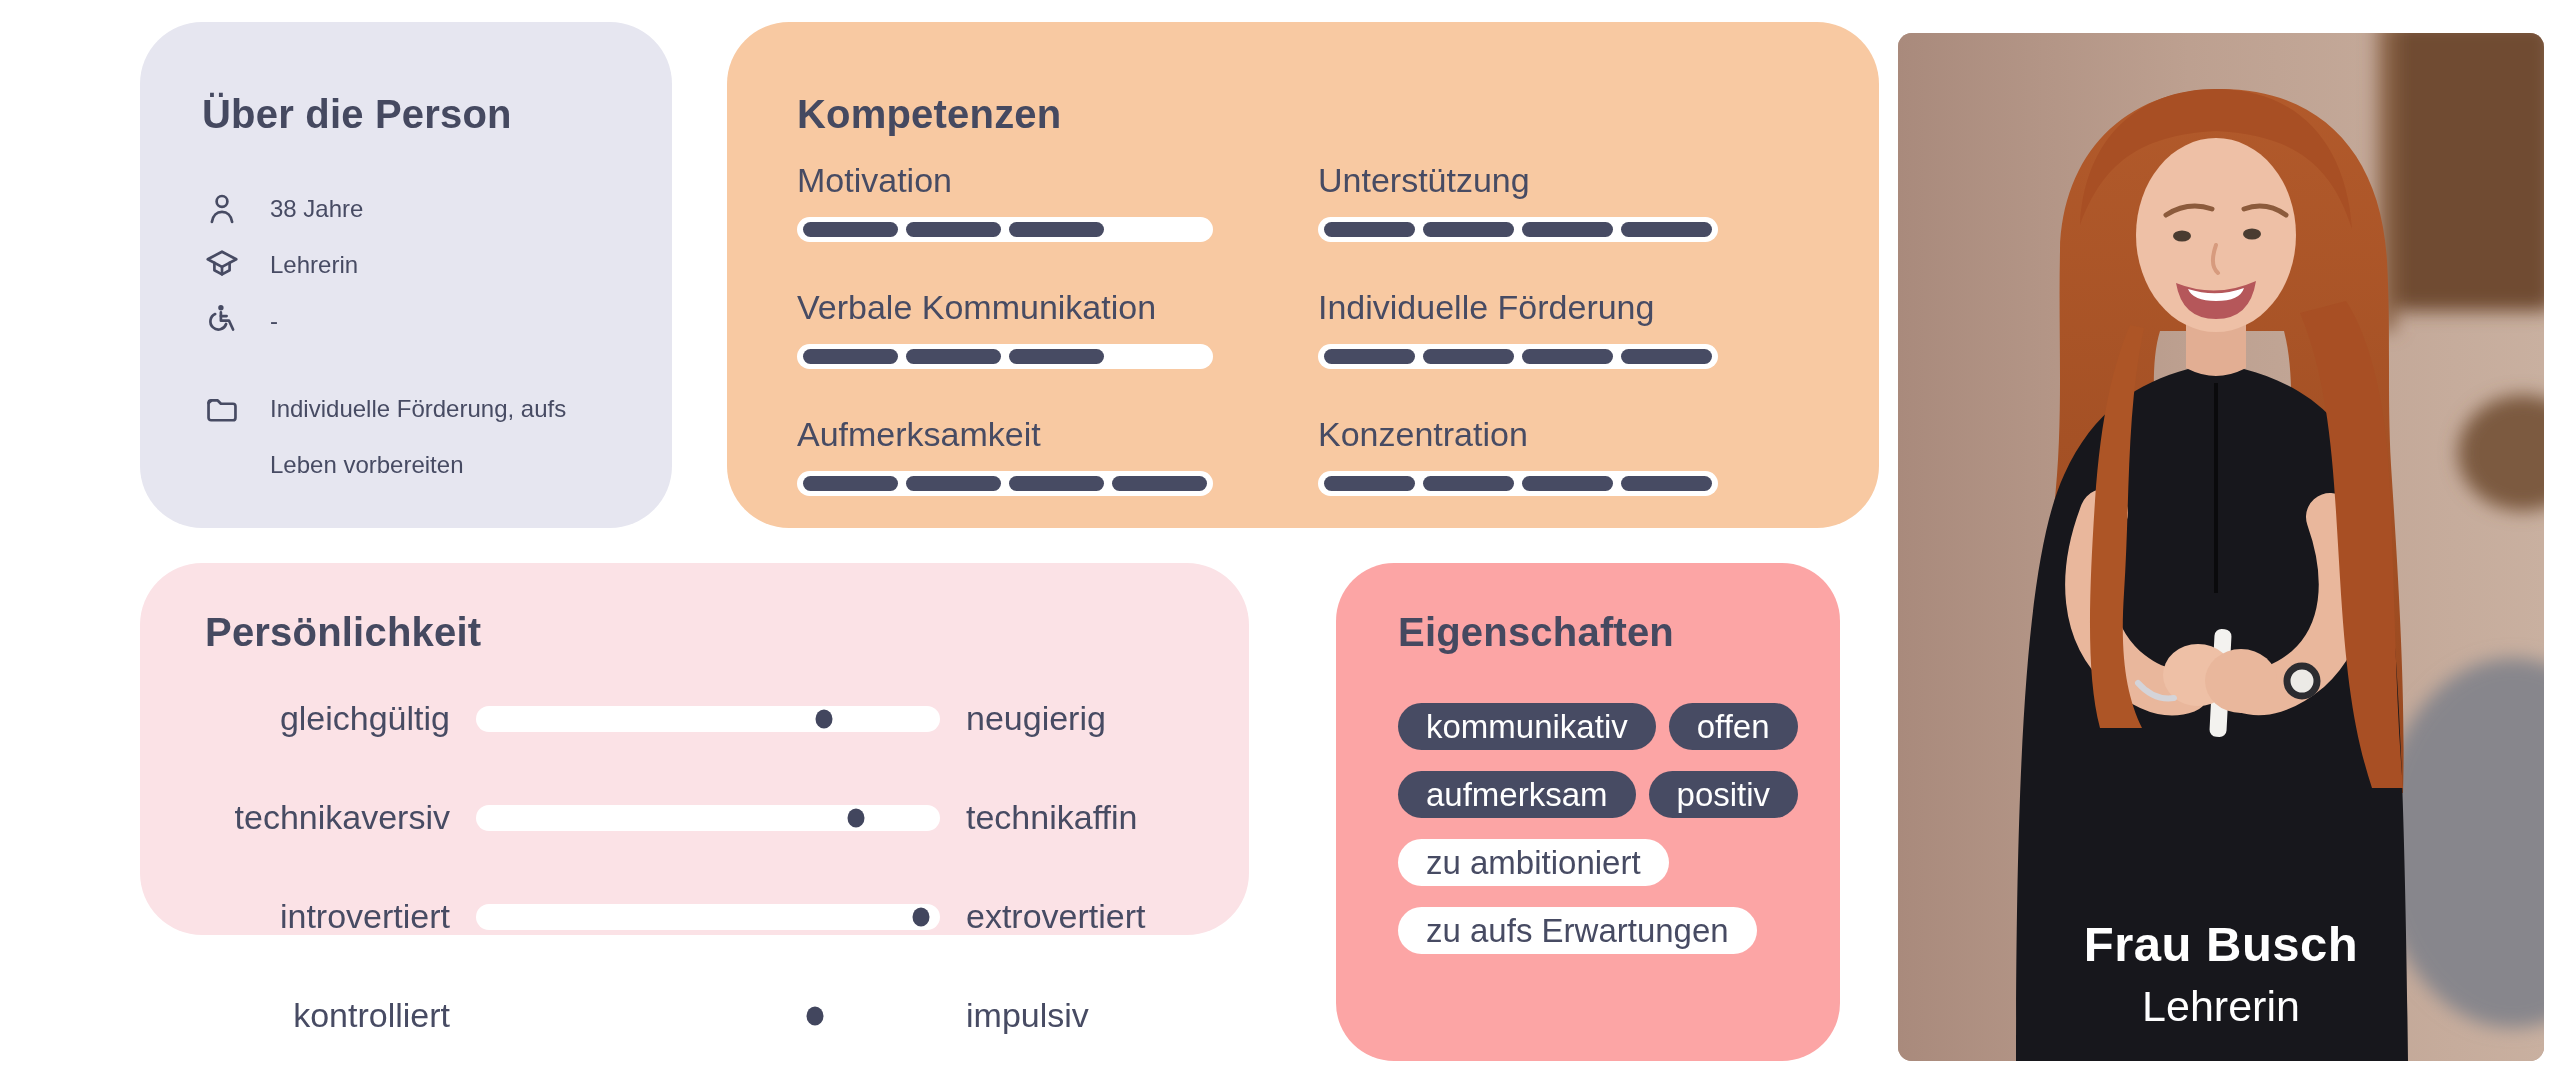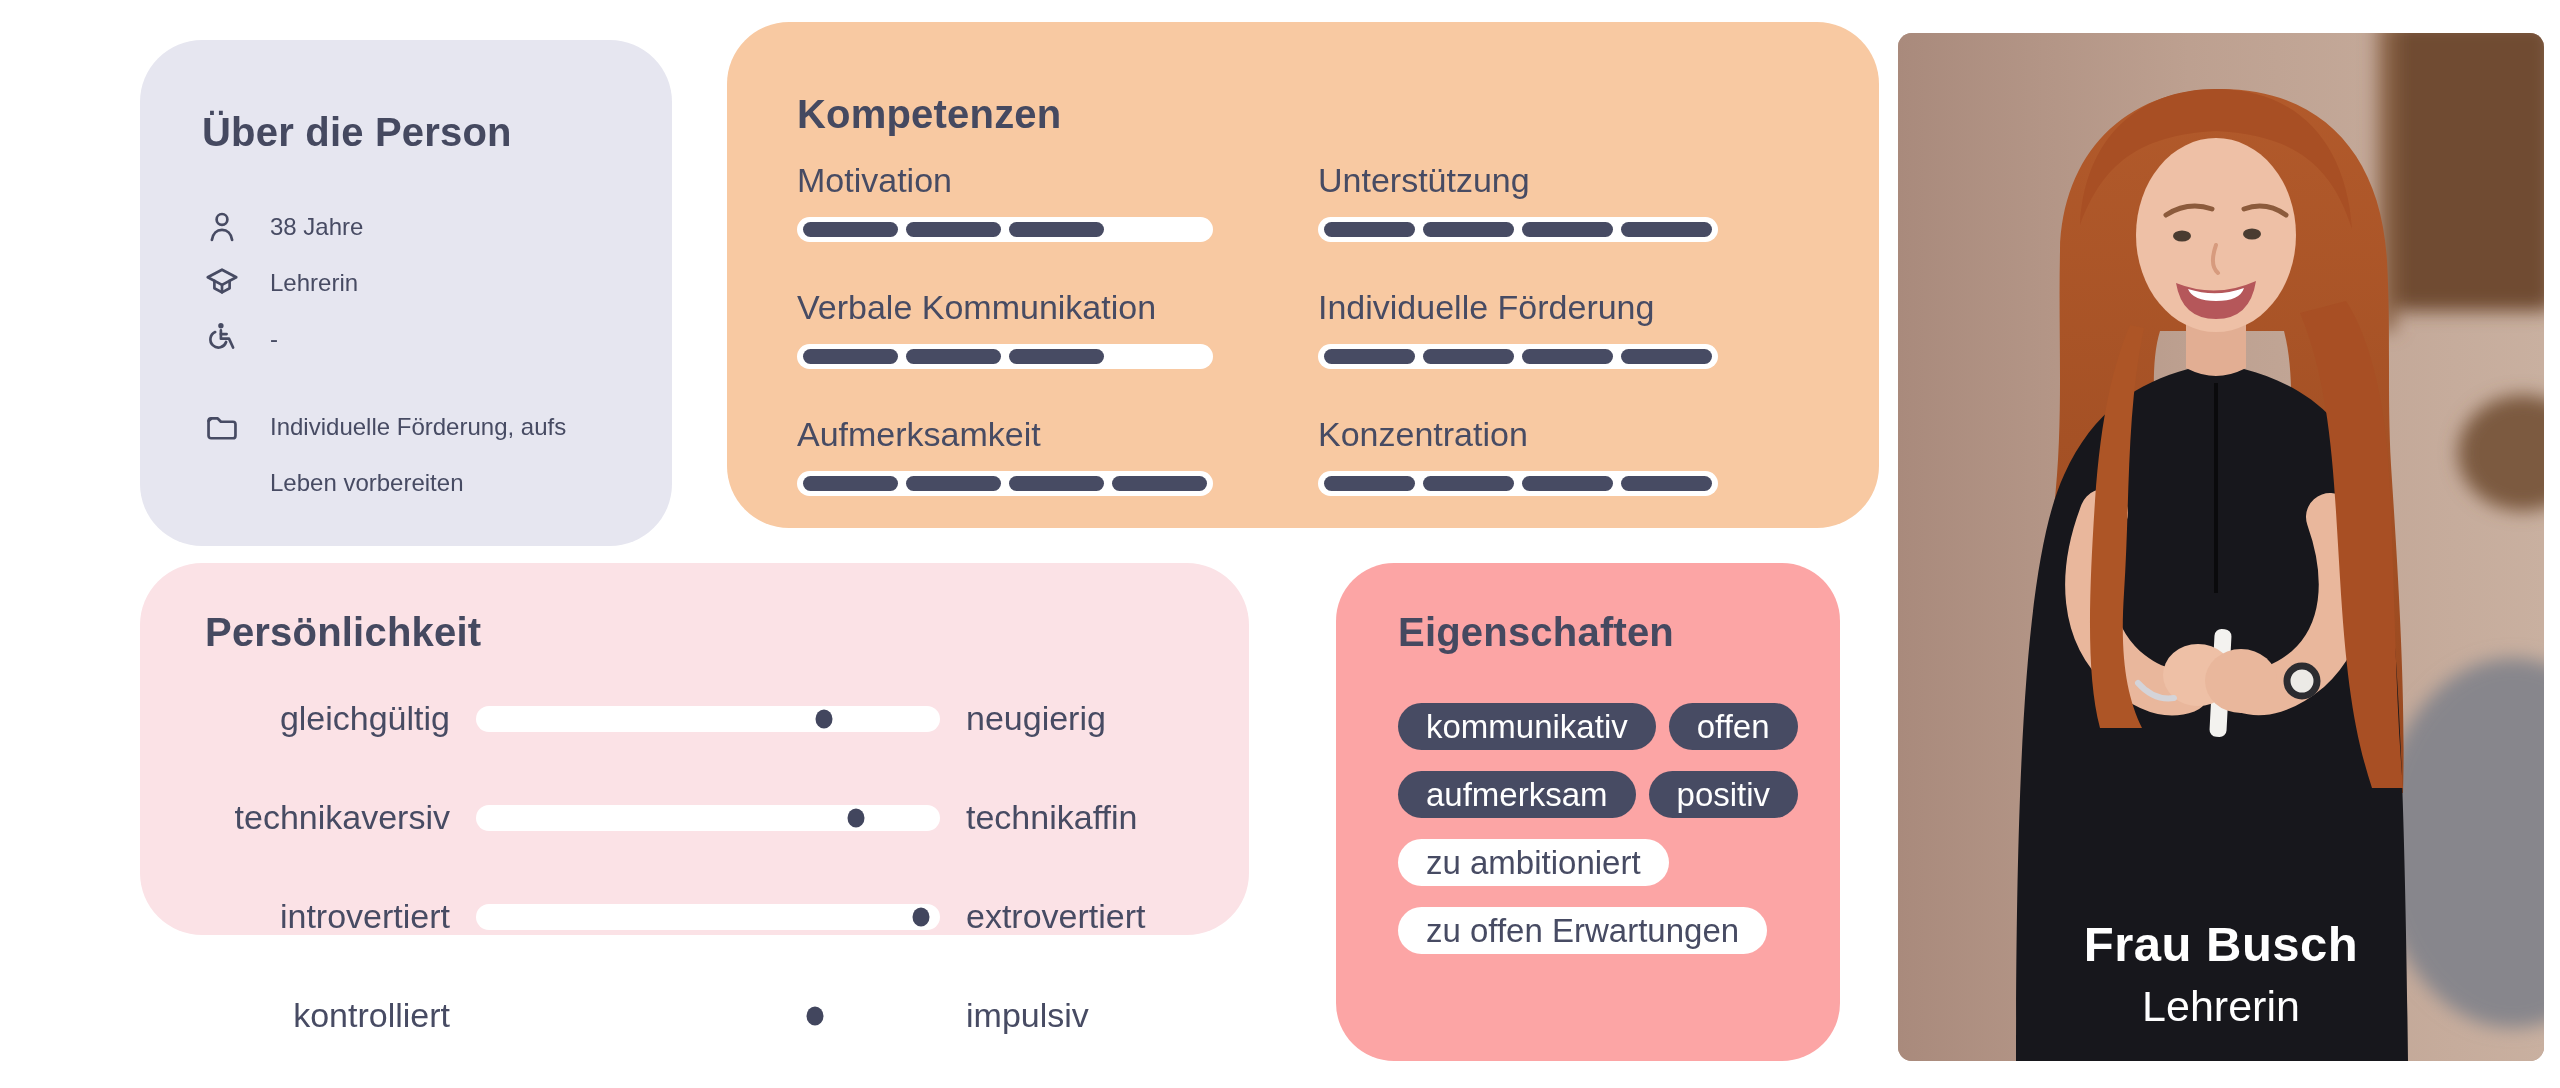--- a/index.html
+++ b/index.html
@@ -10,21 +10,21 @@
     font-family:"Liberation Sans","DejaVu Sans",sans-serif;
     color:#474b63;
     position:relative;
     overflow:hidden;
   }
   #canvas { position:relative; width:2560px; height:1088px; background:#ffffff; }
 
   .card { position:absolute; border-radius:62px; }
 
   
-  .card-about { left:140px; top:40px; width:532px; height:506px; background:#e6e6f0; padding:70px 50px 40px 62px; }
+  .card-about { left:140px; top:22px; width:532px; height:506px; background:#e6e6f0; padding:70px 50px 40px 62px; }
   .card-title { font-size:40px; font-weight:bold; color:#454960; letter-spacing:.2px; }
   .about-list { list-style:none; margin-top:44px; }
   .about-item { display:flex; align-items:flex-start; gap:28px; font-size:24px; line-height:55px; color:#474b63; }
   .about-item .ic { width:40px; height:55px; display:flex; align-items:center; justify-content:center; flex:0 0 40px; }
   .about-item .ic svg { width:38px; height:38px; }
   .about-item.spaced { margin-top:32px; }
   .about-item .txt { line-height:56px; }
   .icon-stroke { fill:none; stroke:#474b63; stroke-width:1.7; stroke-linecap:round; stroke-linejoin:round; }
 
   
@@ -211,21 +211,21 @@
         <span class="pill dark">offen</span>
       </div>
       <div class="pill-row">
         <span class="pill dark">aufmerksam</span>
         <span class="pill dark">positiv</span>
       </div>
       <div class="pill-row">
         <span class="pill light">zu ambitioniert</span>
       </div>
       <div class="pill-row">
-        <span class="pill light">zu offen Erwartungen</span>
+        <span class="pill light">zu aufs Erwartungen</span>
       </div>
     </div>
   </section>
 
   <figure class="photo-card">
     <svg viewBox="0 0 646 1028" preserveAspectRatio="xMidYMid slice">
       <defs>
         <linearGradient id="wallGrad" x1="0" y1="0" x2="1" y2="0">
           <stop offset="0" stop-color="#a98a7c"></stop>
           <stop offset=".45" stop-color="#bda090"></stop>

